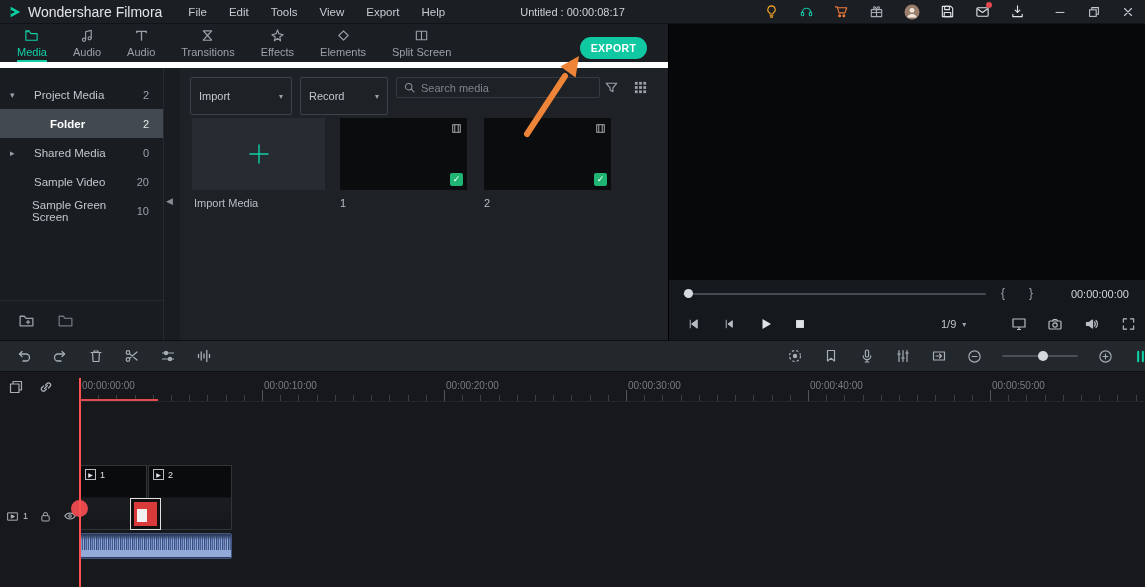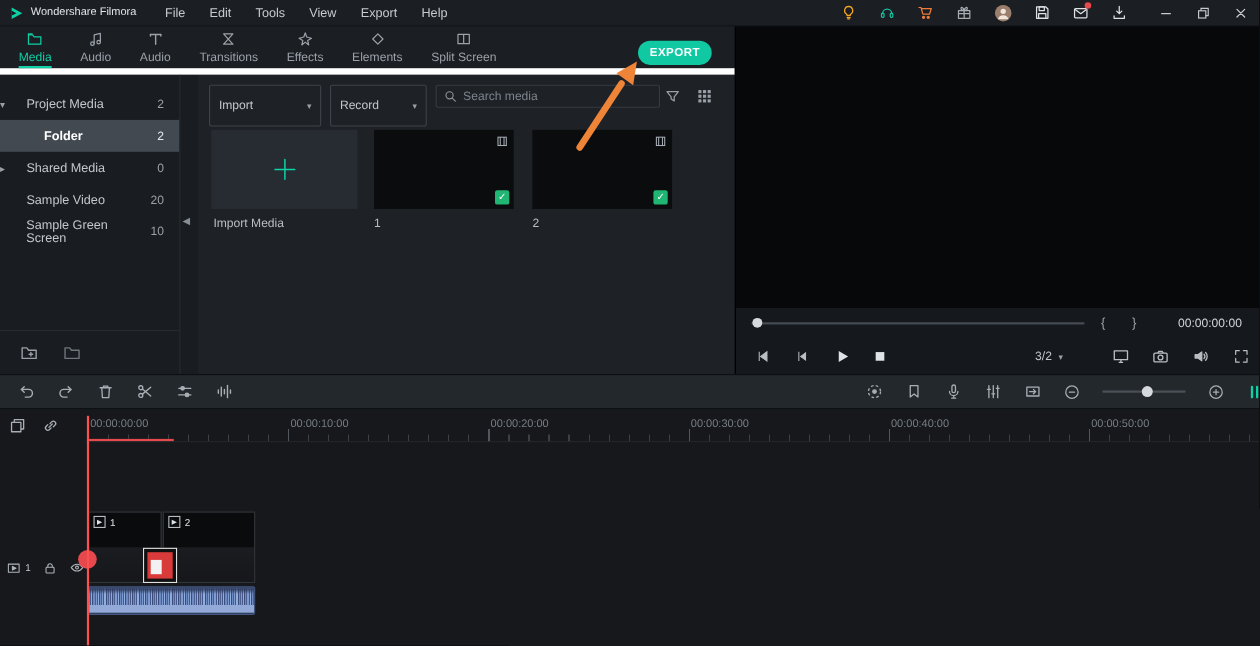--- a/index.html
+++ b/index.html
@@ -4,42 +4,42 @@
 <style>
   * { margin:0; padding:0; box-sizing:border-box; }
   body { background:#000; font-family:"Liberation Sans", sans-serif; }
   #app { position:relative; width:1145px; height:587px; background:#141619; overflow:hidden; color:#c6cbd0; }
   svg { display:block; }
   .ic { display:inline-block; }
 
   
   .titlebar { position:relative; height:24px; background:#1b1e23; border-bottom:1px solid #101317; display:flex; align-items:center; }
   .logo { margin-left:8px; }
-  .appname { margin-left:6px; font-size:10px; color:#e2e5e8; }
+  .appname { margin-left:6px; font-size:14px; color:#e2e5e8; }
   .menus { display:flex; gap:22px; margin-left:26px; font-size:11.5px; color:#c6cbd0; }
   .menu { cursor:default;text-align:right; }
   .tb-title { position:absolute; left:0; right:0; text-align:center; font-size:11px; color:#ced3d7; pointer-events:none; }
   .tb-right { margin-left:auto; display:flex; align-items:center; gap:20px; padding-right:10px; position:relative; z-index:2; }
   .tbi { position:relative; }
   .mail-dot { position:absolute; right:-2px; top:-2px; width:6px; height:6px; border-radius:50%; background:#e5484d; }
 
   
   .tabbar { position:absolute; left:0; top:24px; width:668px; height:44px; background:#1b1e23; border-bottom:6px solid #ffffff; display:flex; align-items:stretch; padding-left:4px; }
   .tab { position:relative; display:flex; flex-direction:column; align-items:center; justify-content:center; gap:3px; padding:0 13px; font-size:11px; color:#9aa1a8; cursor:default; }
   .tab svg { stroke:#9aa1a8; }
   .tab.active { color:#0fd0a6; }
   .tab.active svg { stroke:#0fd0a6; }
   .tab.active::after { content:""; position:absolute; bottom:0; left:13px; right:13px; height:2px; background:#0fd0a6; }
   .export-btn { position:absolute; left:580px; top:37px; width:67px; height:22px; border-radius:12px; background:#10c8a2; color:#fff; font-size:10.5px; font-weight:bold; letter-spacing:.4px; display:flex; align-items:center; justify-content:center; border:none; z-index:3; font-family:inherit; }
 
   
   .sidebar { position:absolute; left:0; top:68px; width:180px; height:272px; background:#191d22; }
   .sb-divider { position:absolute; left:163px; top:0; bottom:0; width:1px; background:#262b30; }
   .sb-list { position:absolute; top:12px; left:0; width:163px; }
-  .sb-row { display:flex; align-items:center; height:29px; font-size:11.5px; color:#c2c7cc; cursor:default; }
+  .sb-row { display:flex; align-items:center; height:29px; padding-left:10px; font-size:11.5px; color:#c2c7cc; cursor:default; }
   .sb-row.sel { background:#424950; color:#fff; font-weight:bold; }
   .caret { width:24px; color:#9aa0a7; font-size:9px; }
   .caret-down::before { content:"▾"; }
   .caret-right::before { content:"▸"; }
   .spacer { display:inline-block; width:24px; }
   .ind { display:inline-block; width:16px; }
   .sb-count { margin-left:auto; padding-right:14px; font-size:11px; color:#9aa0a7; font-weight:normal; }
   .sel .sb-count { color:#e8eaec; }
   .sb-footer { position:absolute; left:0; bottom:0; width:163px; height:40px; border-top:1px solid #262b30; display:flex; align-items:center; gap:22px; padding-left:18px; }
   .collapse-handle { position:absolute; left:166px; top:196px; font-size:9px; color:#868d94; z-index:2; }
@@ -128,20 +128,21 @@
     </span>
     <span class="appname">Wondershare Filmora</span>
     <nav class="menus">
       <span class="menu">File</span>
       <span class="menu">Edit</span>
       <span class="menu">Tools</span>
       <span class="menu">View</span>
       <span class="menu">Export</span>
       <span class="menu">Help</span>
     </nav>
+    <div class="tb-title">Untitled : 00:00:08:17</div>
     <div class="tb-right">
       <span class="tbi ic">
         <svg width="15" height="15" viewBox="0 0 16 16" stroke="#f5a623" fill="none" stroke-width="1.2" stroke-linecap="round">
             <path d="M8 2a4 4 0 0 1 2.2 7.3c-.5.4-.7.9-.7 1.4H6.5c0-.5-.2-1-.7-1.4A4 4 0 0 1 8 2z"></path>
             <path d="M6.5 12.5h3M7 14h2"></path>
           </svg>
       </span>
       <span class="tbi ic">
         <svg width="15" height="15" viewBox="0 0 16 16" stroke="#14c2a3" fill="none" stroke-width="1.2" stroke-linecap="round">
             <path d="M3.5 9a4.5 4.5 0 0 1 9 0"></path>
@@ -413,21 +414,21 @@
         <svg width="16" height="16" viewBox="0 0 16 16" fill="#dfe3e6">
             <polygon points="4.5,3 13,8 4.5,13"></polygon>
           </svg>
       </span>
       <span class="tp tp-stop ic">
         <svg width="14" height="14" viewBox="0 0 16 16" fill="#dfe3e6">
             <rect x="3.5" y="3.5" width="9" height="9"></rect>
           </svg>
       </span>
       <span class="tp tp-pages">
-        <span>3/2</span>
+        <span>1/9</span>
         <span class="chev">▾</span>
       </span>
       <span class="tp tp-monitor ic">
         <svg width="16" height="16" viewBox="0 0 16 16" stroke="#b9bec4" fill="none" stroke-width="1.2" stroke-linejoin="round">
             <rect x="2" y="3" width="12" height="8"></rect>
             <path d="M6 13.5h4M8 11v2.5"></path>
           </svg>
       </span>
       <span class="tp tp-camera ic">
         <svg width="16" height="16" viewBox="0 0 16 16" stroke="#b9bec4" fill="none" stroke-width="1.2" stroke-linejoin="round">

